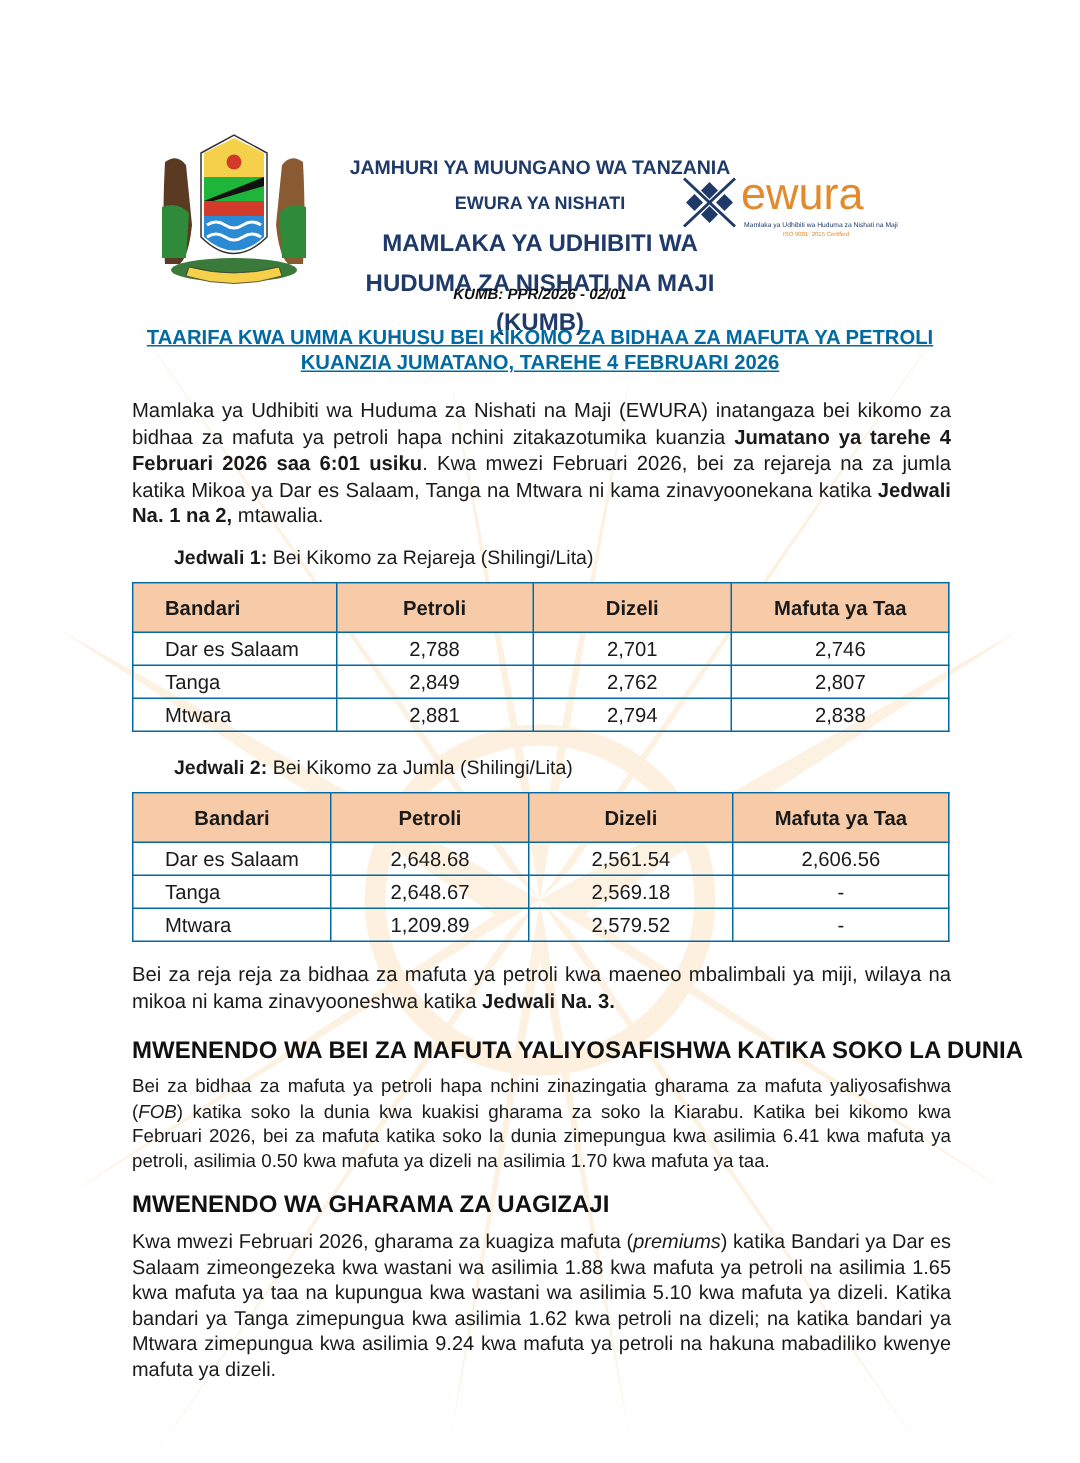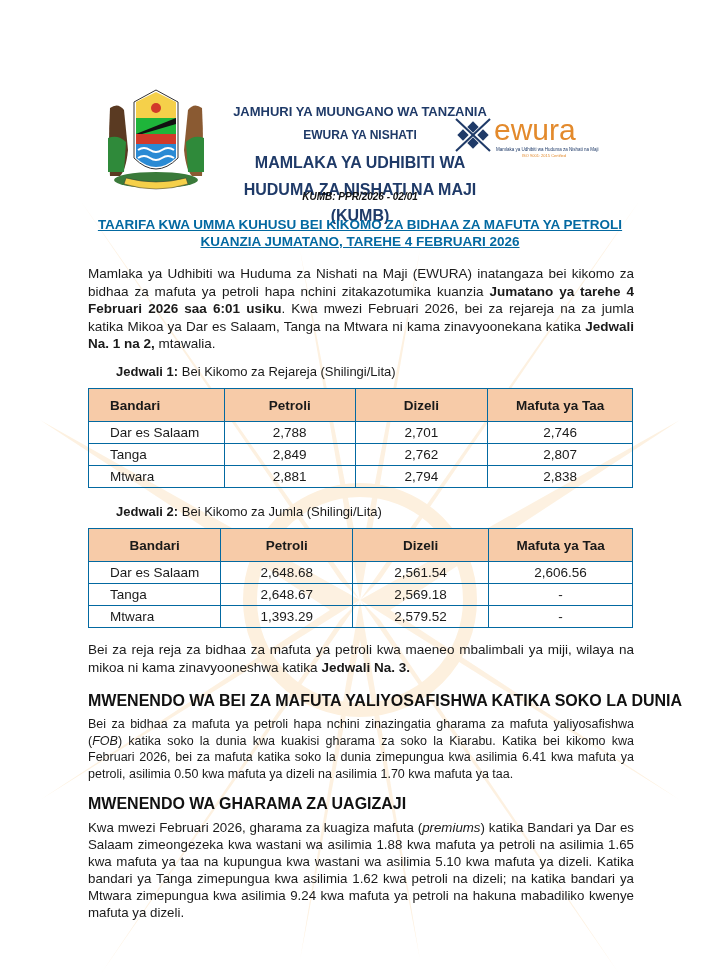--- a/index.html
+++ b/index.html
@@ -157,21 +157,21 @@
       <td class="c4">2,606.56</td>
     </tr>
     <tr>
       <td class="c1">Tanga</td>
       <td class="c2">2,648.67</td>
       <td class="c3">2,569.18</td>
       <td class="c4">-</td>
     </tr>
     <tr>
       <td class="c1">Mtwara</td>
-      <td class="c2">1,393.29</td>
+      <td class="c2">1,209.89</td>
       <td class="c3">2,579.52</td>
       <td class="c4">-</td>
     </tr>
   </tbody>
     </table>
 
   <div class="para p2"><span>Bei za reja reja za bidhaa za mafuta ya petroli kwa maeneo mbalimbali ya miji, wilaya na mikoa ni kama zinavyooneshwa katika </span><b>Jedwali Na. 3.</b></div>
 
   <div class="sec s1">MWENENDO WA BEI ZA MAFUTA YALIYOSAFISHWA KATIKA SOKO LA DUNIA</div>
   <div class="para p3"><span>Bei za bidhaa za mafuta ya petroli hapa nchini zinazingatia gharama za mafuta yaliyosafishwa (</span><i>FOB</i><span>) katika soko la dunia kwa kuakisi gharama za soko la Kiarabu. Katika bei kikomo kwa Februari  2026, bei za mafuta katika soko la dunia zimepungua kwa asilimia 6.41 kwa mafuta ya petroli, asilimia 0.50 kwa mafuta ya dizeli na asilimia 1.70 kwa mafuta ya taa.</span></div>

